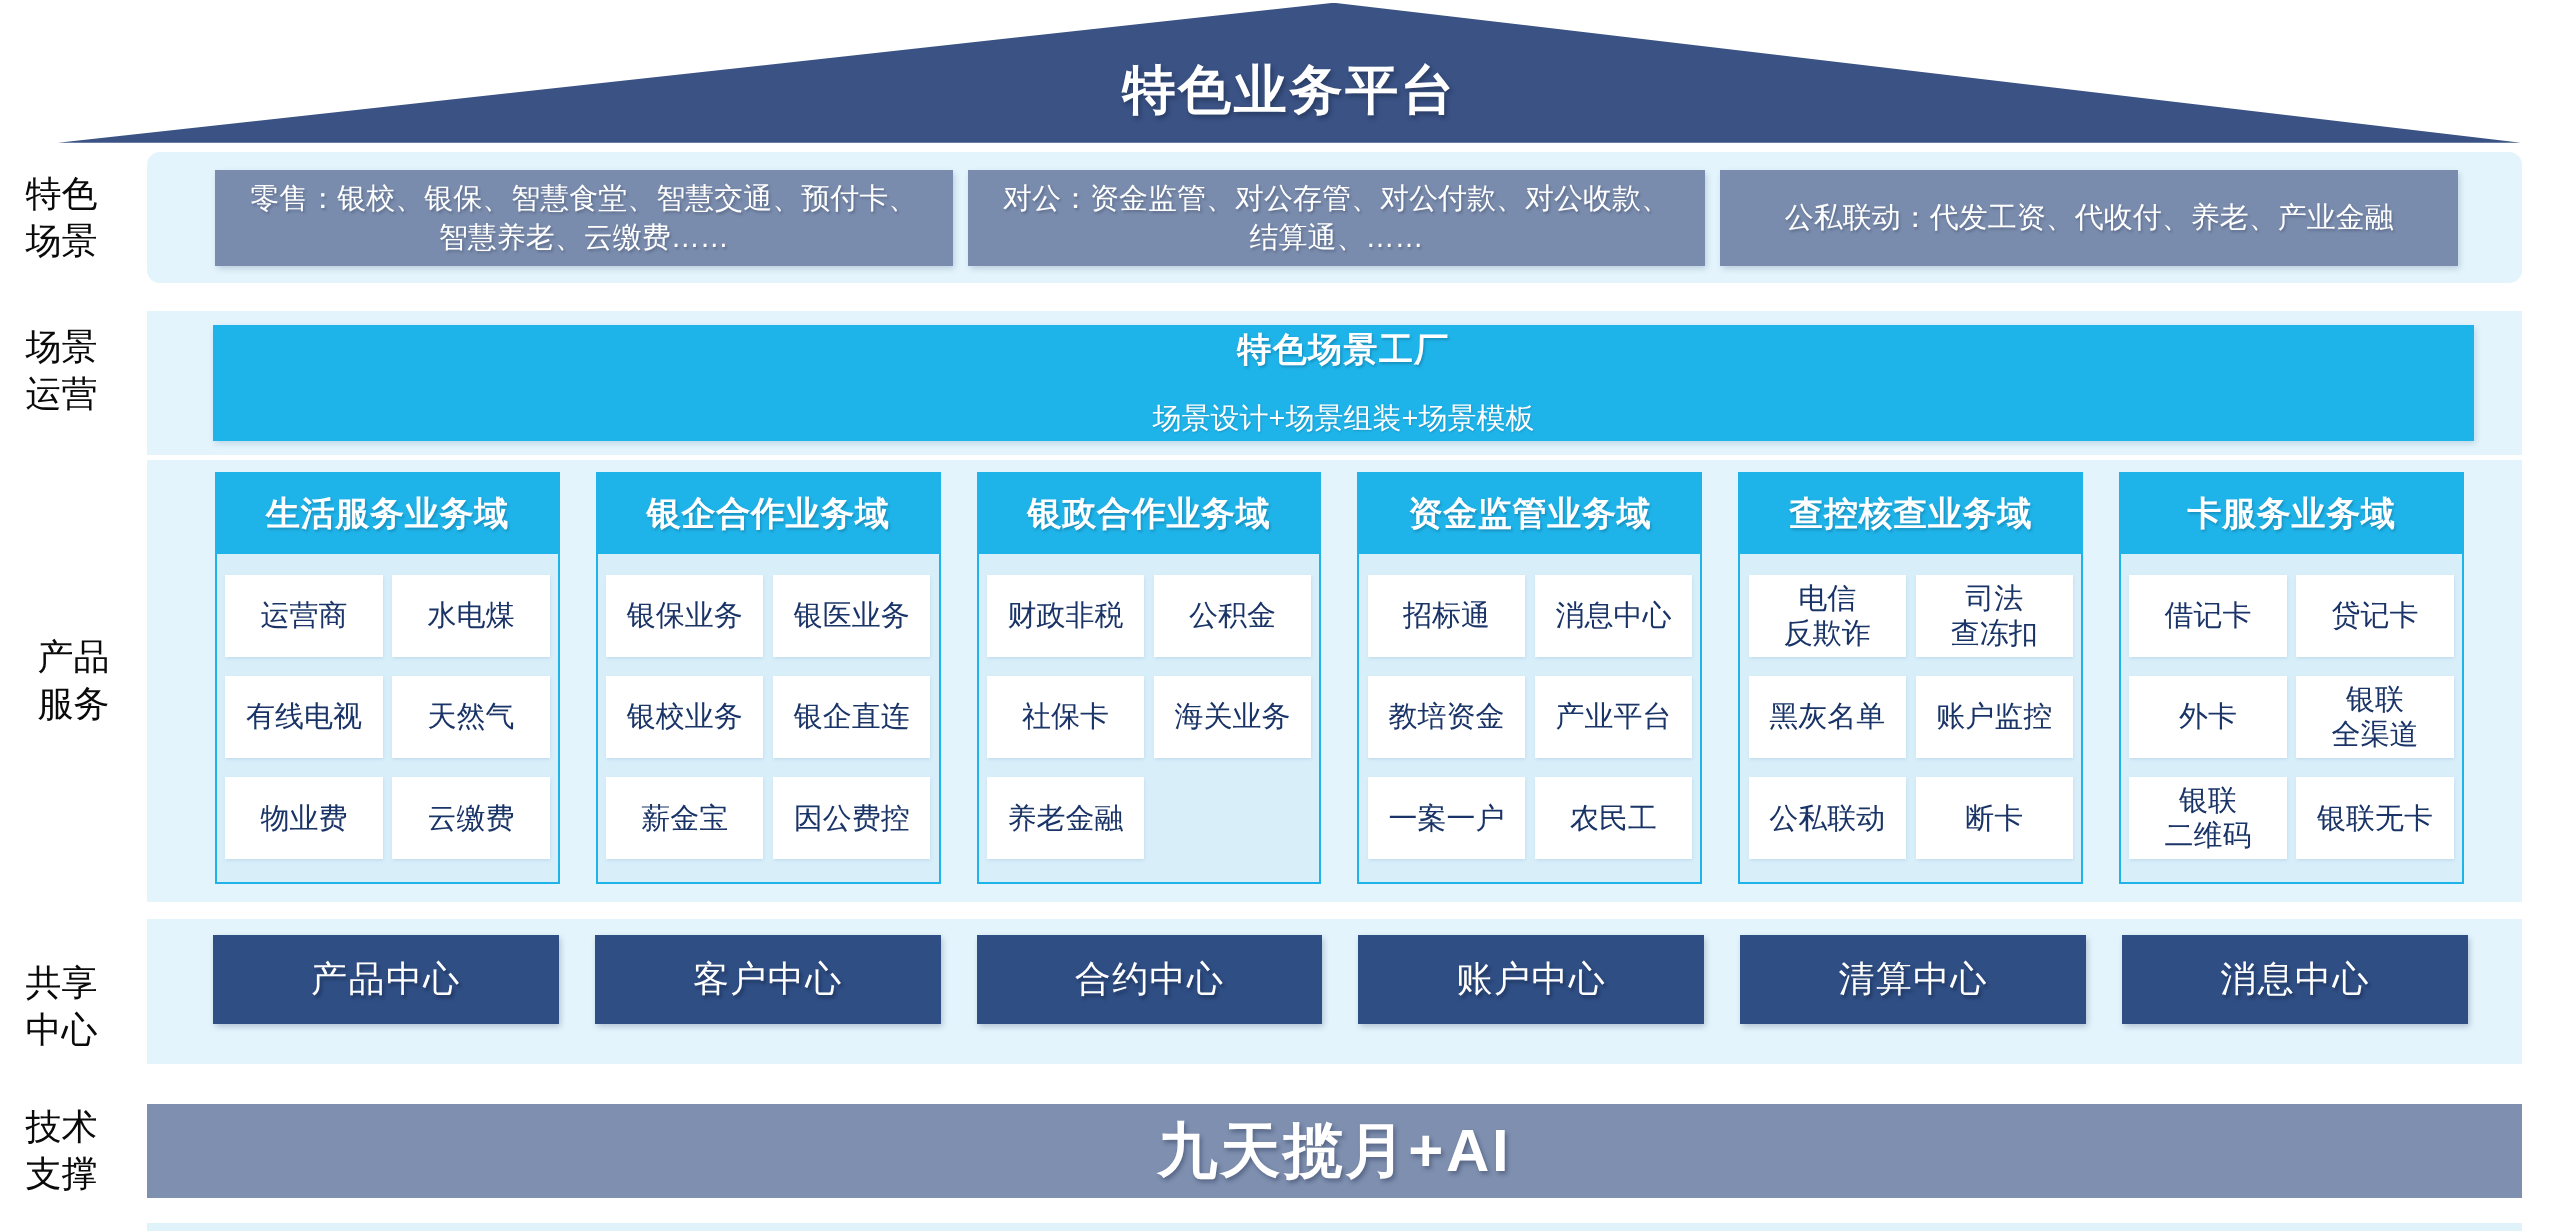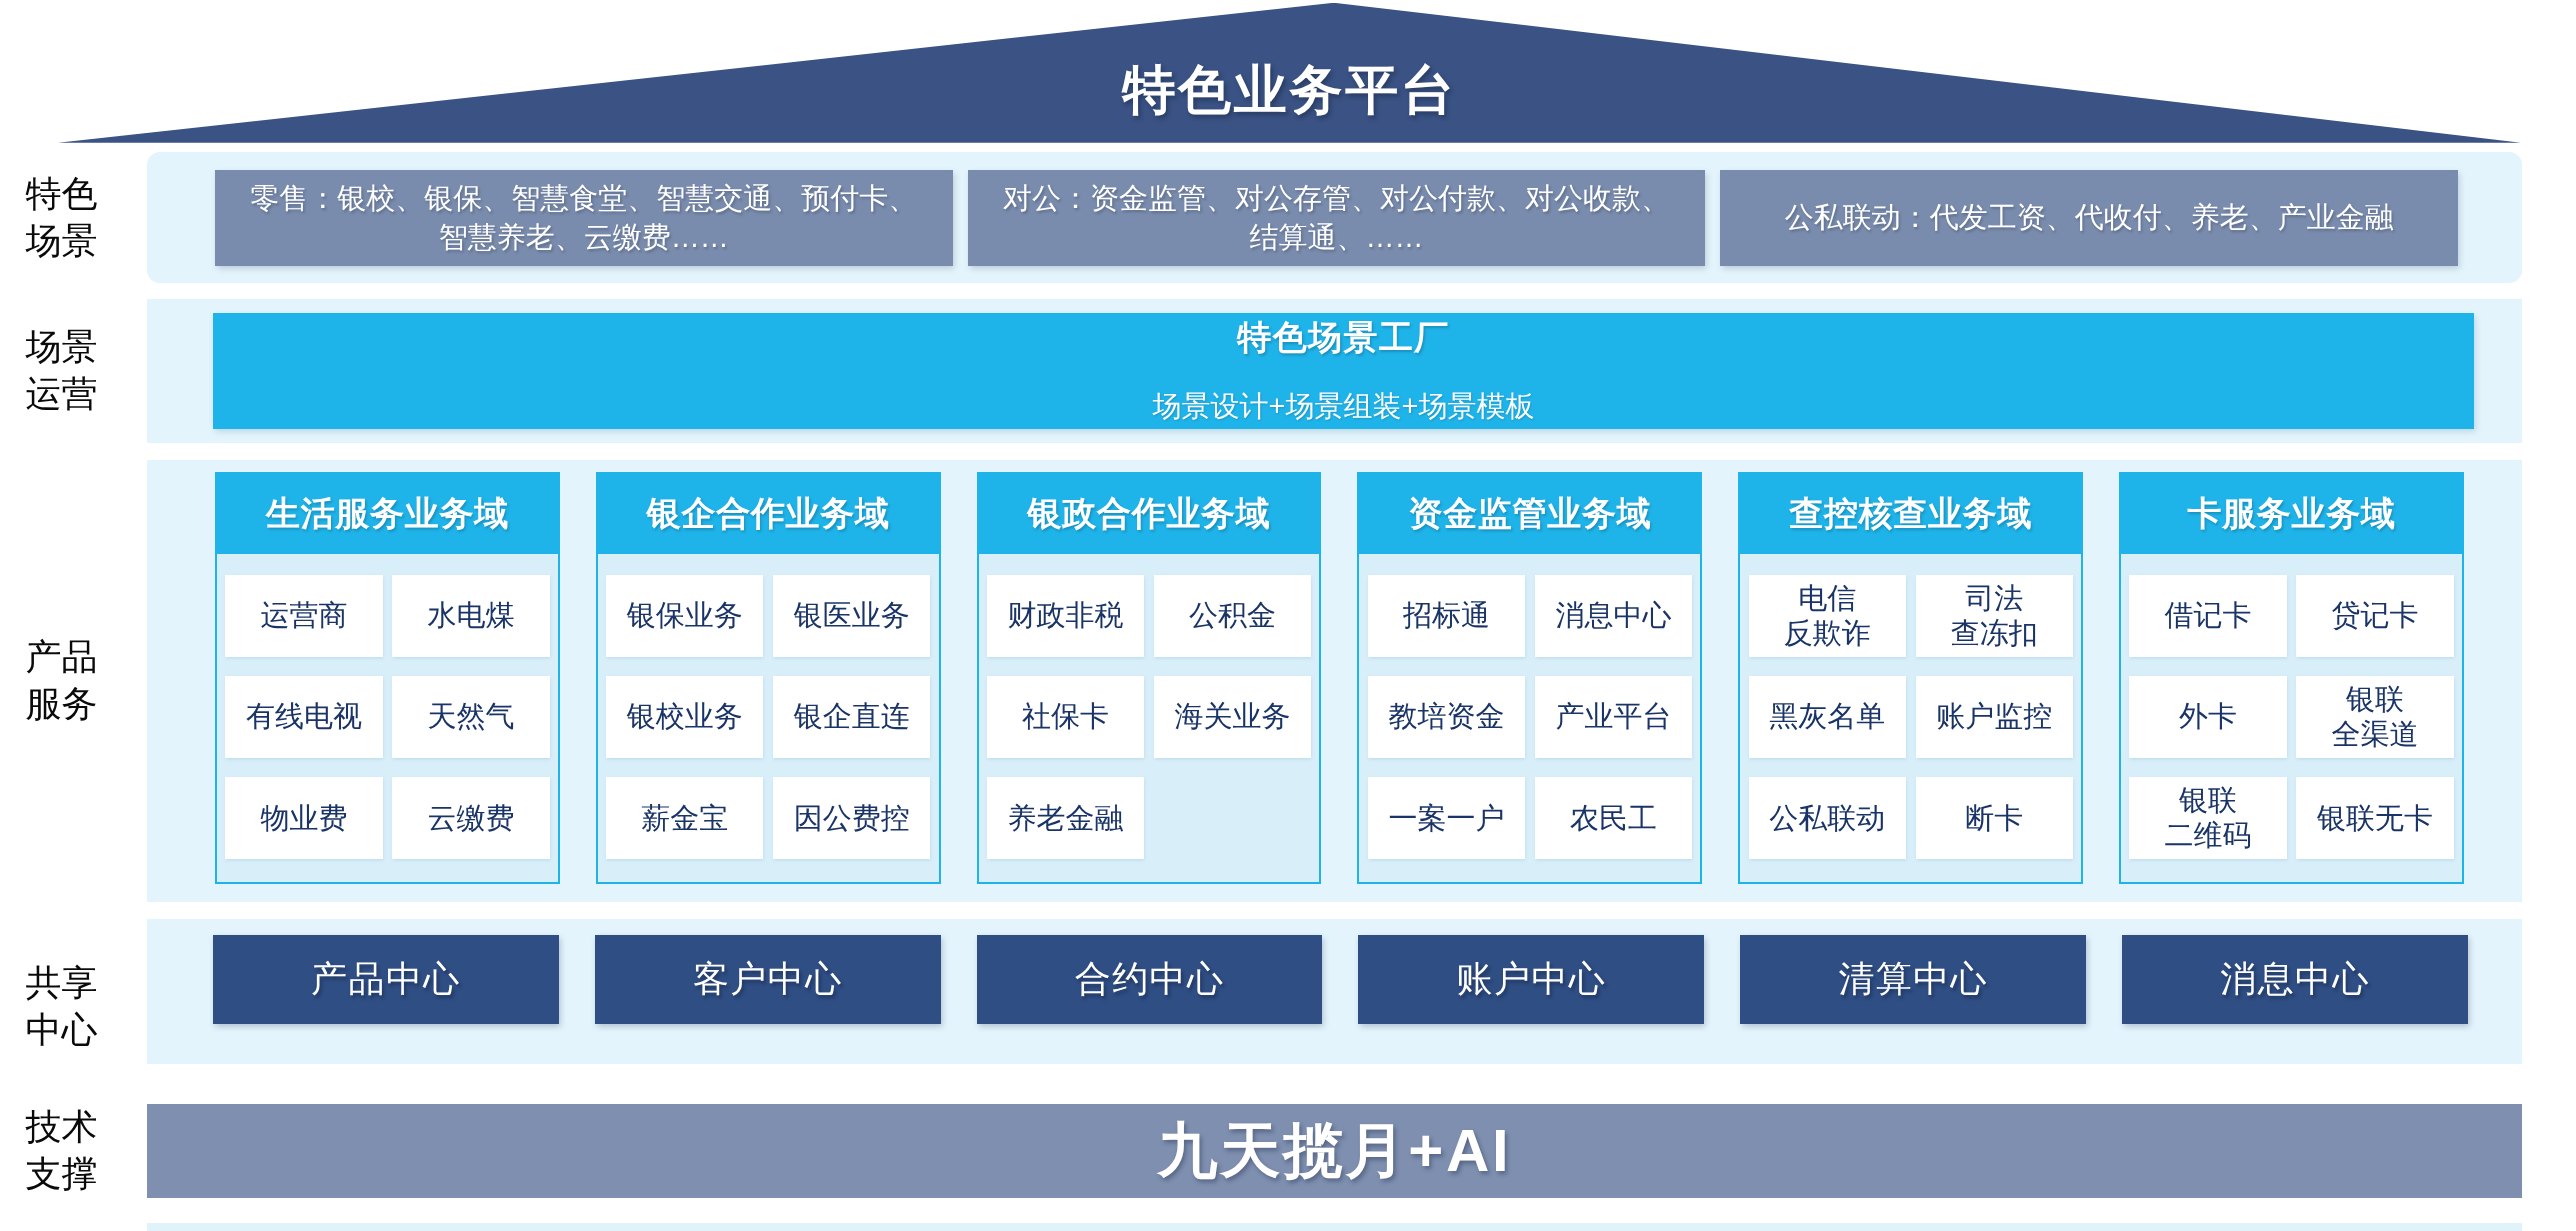--- a/index.html
+++ b/index.html
@@ -15,31 +15,31 @@
   
   .roof{position:absolute;left:58px;top:2.7px;width:2463px;height:140px;background:var(--roof);
         clip-path:polygon(0% 100%, 51.8% 0%, 100% 100%);
         display:flex;align-items:center;justify-content:center;}
   .roof-title{padding-top:36px;color:#fff;font-size:53px;font-weight:bold;letter-spacing:2.7px;
               text-shadow:2.1px 2.7px 4.1px rgba(10,20,40,.35);}
 
   
   .band{position:absolute;left:147px;width:2375px;background:var(--band);display:flex;}
   .band1{top:152px;height:131px;padding:18px 64px 17px 68px;gap:15px;border-radius:13px;}
-  .band2{top:299px;height:144px;padding:14.4px 48px 13.7px 66px;gap:45px;}
+  .band2{top:311px;height:144px;padding:14.4px 48px 13.7px 66px;gap:45px;}
   .band3{top:460px;height:442px;padding:12.3px 58px 18px 68px;gap:36px;}
   .band4{top:919px;height:145px;padding:16.4px 54px 40px 66px;gap:36px;}
 
   
   .side-label{position:absolute;left:0;width:123px;display:flex;align-items:center;justify-content:center;
               color:var(--labelcolor);font-size:36px;line-height:1.3;text-align:center;
               white-space:pre-line;font-weight:500;}
   .lbl1{top:152px;height:131px;}
   .lbl2{top:299px;height:144px;}
-  .lbl3{top:460px;height:442px;}
+  .lbl3{top:460px;height:442px;margin-left:12px;}
   .lbl4{top:919px;height:175px;}
   .lbl5{top:1104px;height:94px;}
 
   
   .slate-box{flex:1;background:var(--slate);color:#fff;font-size:29px;line-height:1.35;
              display:flex;align-items:center;justify-content:center;text-align:center;
              padding:4.1px 30px;text-shadow:1.4px 2.1px 2.7px rgba(20,30,60,.3);
              box-shadow:2.1px 3.4px 6.2px rgba(60,80,120,.25);}
 
   

